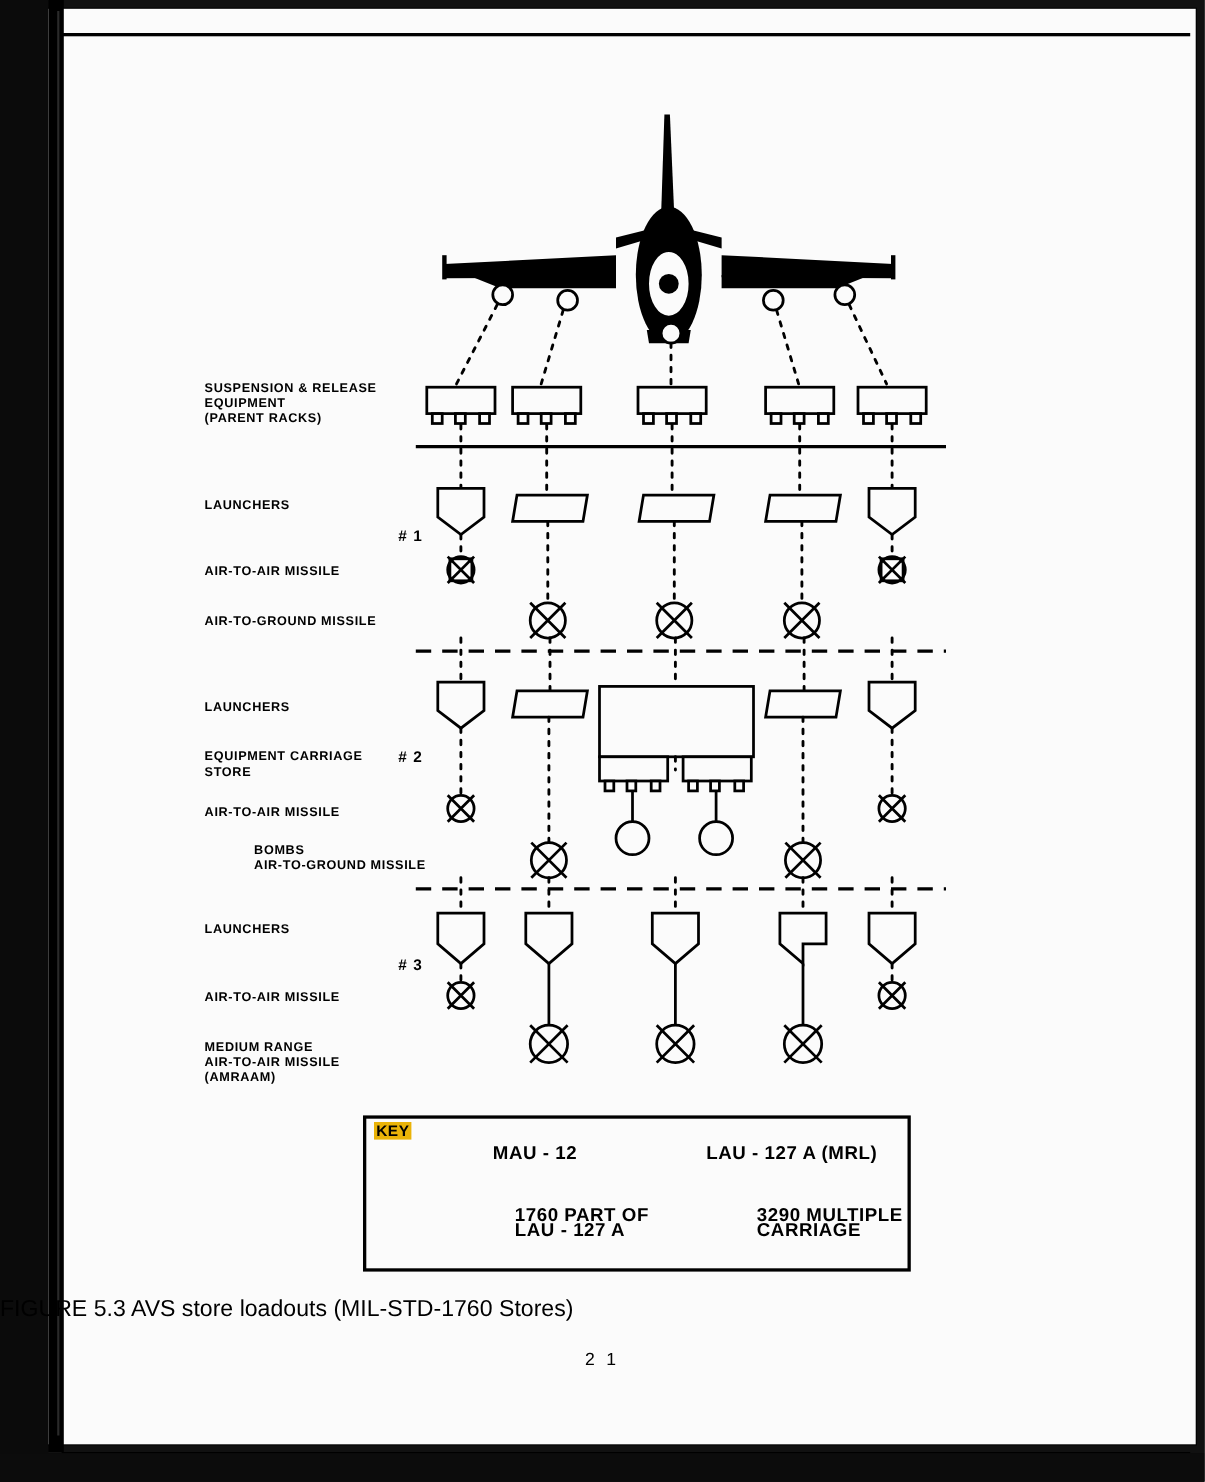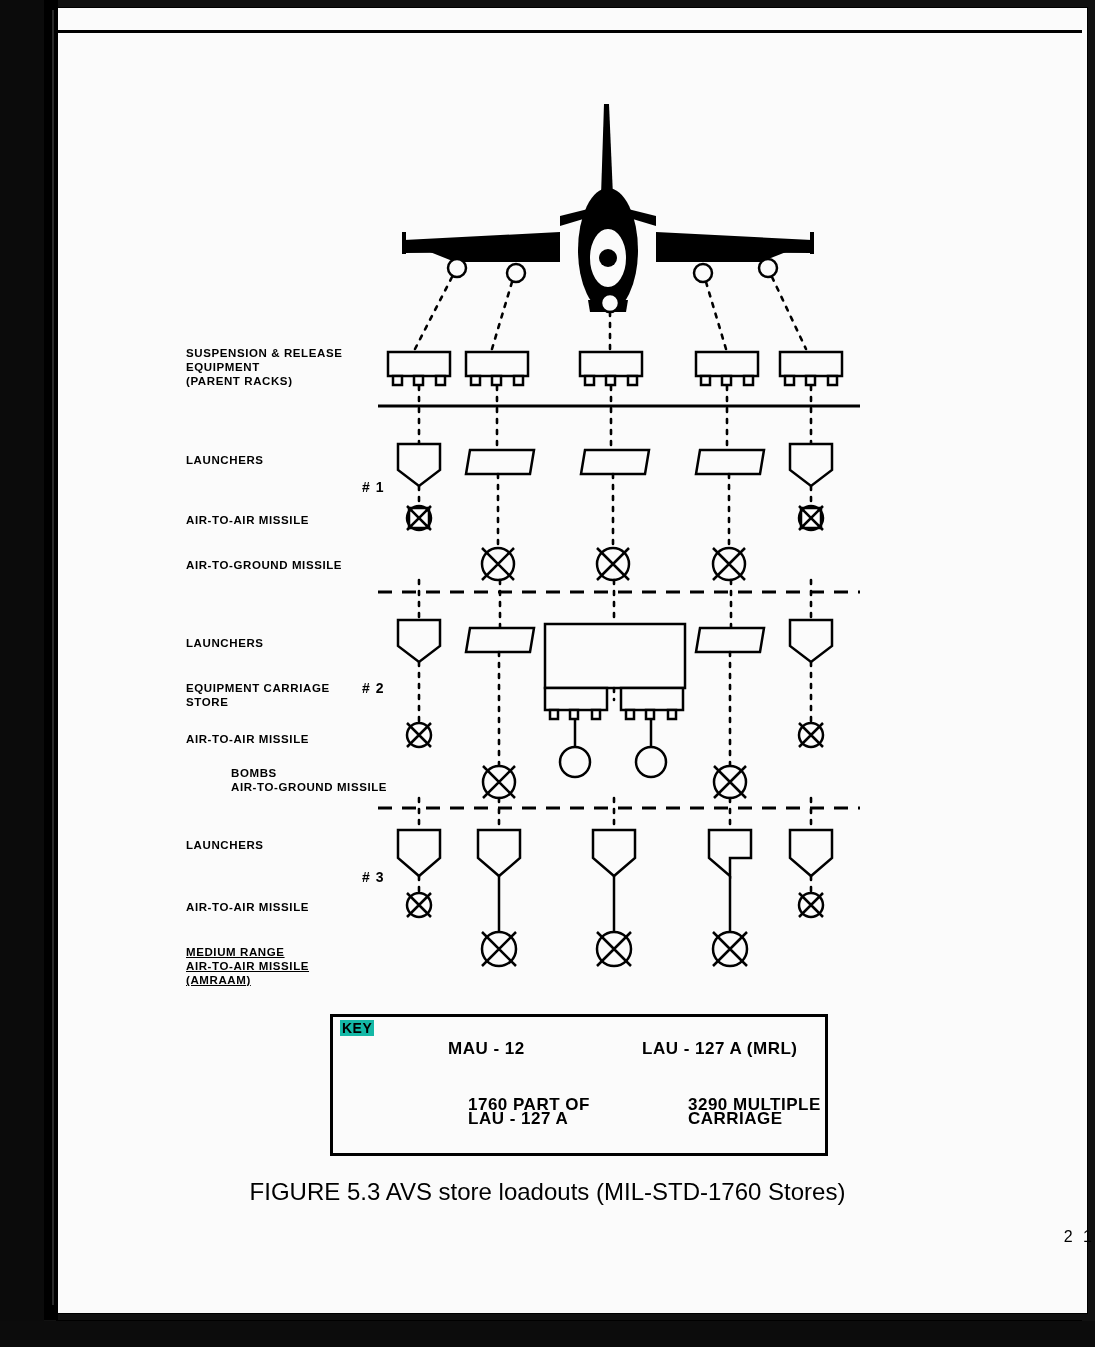--- a/index.html
+++ b/index.html
@@ -54,38 +54,37 @@
     position:absolute;
     font-size:14px;font-weight:bold;color:#000;letter-spacing:1px;
   }
 
   svg{position:absolute;left:0;top:0;}
 
   .caption{
     position:absolute;
     left:0;right:0;
     top:1178px;
-    text-align:center;
-    font-size:24px;
+    font-size:21px;
     color:#000;
     font-family:"Liberation Sans",sans-serif;
   }
   .pageno{
-    position:absolute;left:0;right:0;top:1228px;text-align:right;
+    position:absolute;left:0;right:0;top:1228px;text-align:center;
     font-size:16px;color:#000;letter-spacing:3px;
   }
 
   
   .keybox{
     position:absolute;left:330px;top:1014px;width:492px;height:136px;
     border:3px solid #000;background:#fbfbfb;
   }
   .keyword{
     position:absolute;left:340px;top:1020px;font-size:14px;font-weight:bold;color:#000;
-    background:#14b8a6;padding:0 2px;letter-spacing:0.5px;
+    background:#eab308;padding:0 2px;letter-spacing:0.5px;
   }
   .keytxt{
     position:absolute;font-size:17px;font-weight:bold;color:#000;line-height:14px;
     white-space:pre-line;letter-spacing:0.5px;
   }
 </style>
 </head>
 <body>
 
 <div class="page">
@@ -384,21 +383,21 @@
     <div class="lbl" style="left:186px;top:636px;">LAUNCHERS</div>
     <div class="lbl" style="left:186px;top:681px;">EQUIPMENT  CARRIAGE
 STORE</div>
     <div class="lbl" style="left:186px;top:732px;">AIR-TO-AIR  MISSILE</div>
     <div class="lbl" style="left:186px;top:766px;margin-left:45px;">BOMBS
 AIR-TO-GROUND  MISSILE</div>
 
     <div class="num" style="left:362px;top:869px;"># 3</div>
     <div class="lbl" style="left:186px;top:838px;">LAUNCHERS</div>
     <div class="lbl" style="left:186px;top:900px;">AIR-TO-AIR  MISSILE</div>
-    <div class="lbl" style="left:186px;top:945px;text-decoration:underline;">MEDIUM  RANGE
+    <div class="lbl" style="left:186px;top:945px;">MEDIUM  RANGE
 AIR-TO-AIR  MISSILE
 (AMRAAM)</div>
 
     <div class="keybox"></div>
     <div class="keyword">KEY</div>
     <div class="keytxt" style="left:448px;top:1042px;">MAU - 12</div>
     <div class="keytxt" style="left:642px;top:1042px;">LAU - 127 A (MRL)</div>
     <div class="keytxt" style="left:436px;top:1098px;margin-left:32px;">1760 PART OF
 LAU - 127 A</div>
     <div class="keytxt" style="left:688px;top:1098px;">3290  MULTIPLE

